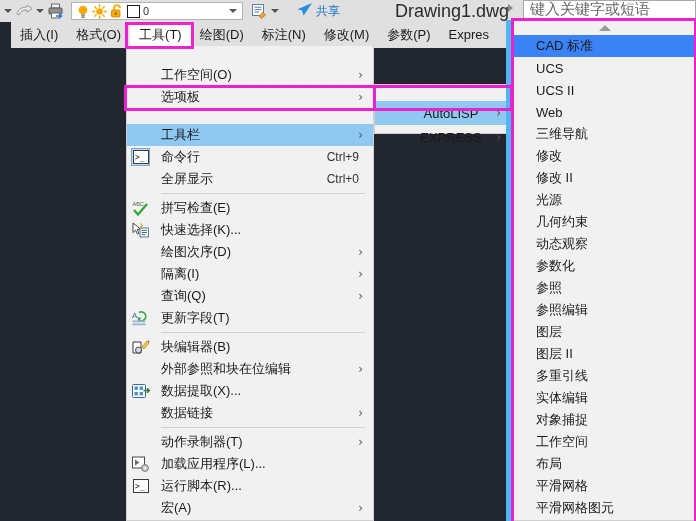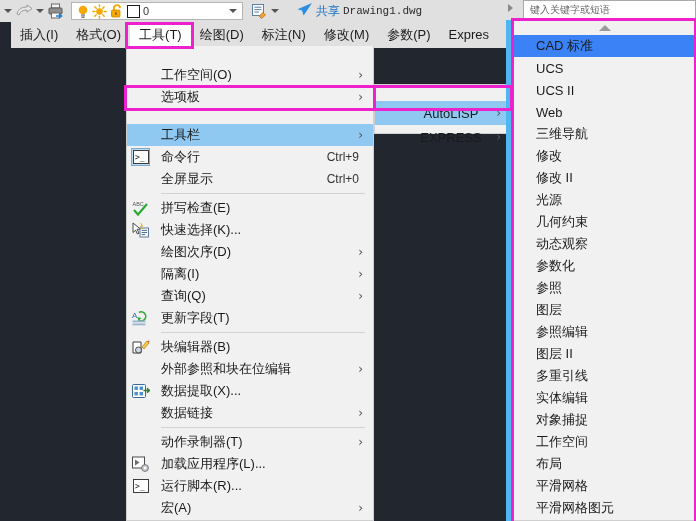--- a/index.html
+++ b/index.html
@@ -65,34 +65,34 @@
   }
   .qat-right {
     display: flex; align-items: center; gap: 3px; margin-left: 4px;
   }
   .share {
     display: flex; align-items: center; gap: 3px;
     margin-left: 14px;
   }
   .share-label { font-size: 12px; color: #1a74c8; }
   .doc-title {
-    font-size: 11px; color: #2b2b2b;
-    font-family: Liberation Mono, monospace;
+    font-size: 18px; color: #2b2b2b;
+    margin-left: 52px;
   }
 
   
   .searchbox {
     position: absolute; left: 523px; top: 0px;
     width: 173px; height: 19px;
     background: #ffffff;
     border: 1px solid #a9a9a9;
     display: flex; align-items: center;
     padding-left: 6px;
   }
-  .searchbox span { font-size: 10px; color: #666; }
+  .searchbox span { font-size: 15px; color: #666; }
   .search-caret {
     position: absolute; left: 508px; top: 4px;
     width: 0; height: 0;
     border-top: 4px solid transparent;
     border-bottom: 4px solid transparent;
     border-left: 5px solid #888;
   }
 
   
   .menubar {
@@ -496,22 +496,22 @@
       <div class="rp-item">UCS II</div>
       <div class="rp-item">Web</div>
       <div class="rp-item">三维导航</div>
       <div class="rp-item">修改</div>
       <div class="rp-item">修改 II</div>
       <div class="rp-item">光源</div>
       <div class="rp-item">几何约束</div>
       <div class="rp-item">动态观察</div>
       <div class="rp-item">参数化</div>
       <div class="rp-item">参照</div>
+      <div class="rp-item">参照编辑</div>
       <div class="rp-item">图层</div>
-      <div class="rp-item">参照编辑</div>
       <div class="rp-item">图层 II</div>
       <div class="rp-item">多重引线</div>
       <div class="rp-item">实体编辑</div>
       <div class="rp-item">对象捕捉</div>
       <div class="rp-item">工作空间</div>
       <div class="rp-item">布局</div>
       <div class="rp-item">平滑网格</div>
       <div class="rp-item">平滑网格图元</div>
     </div>
 

